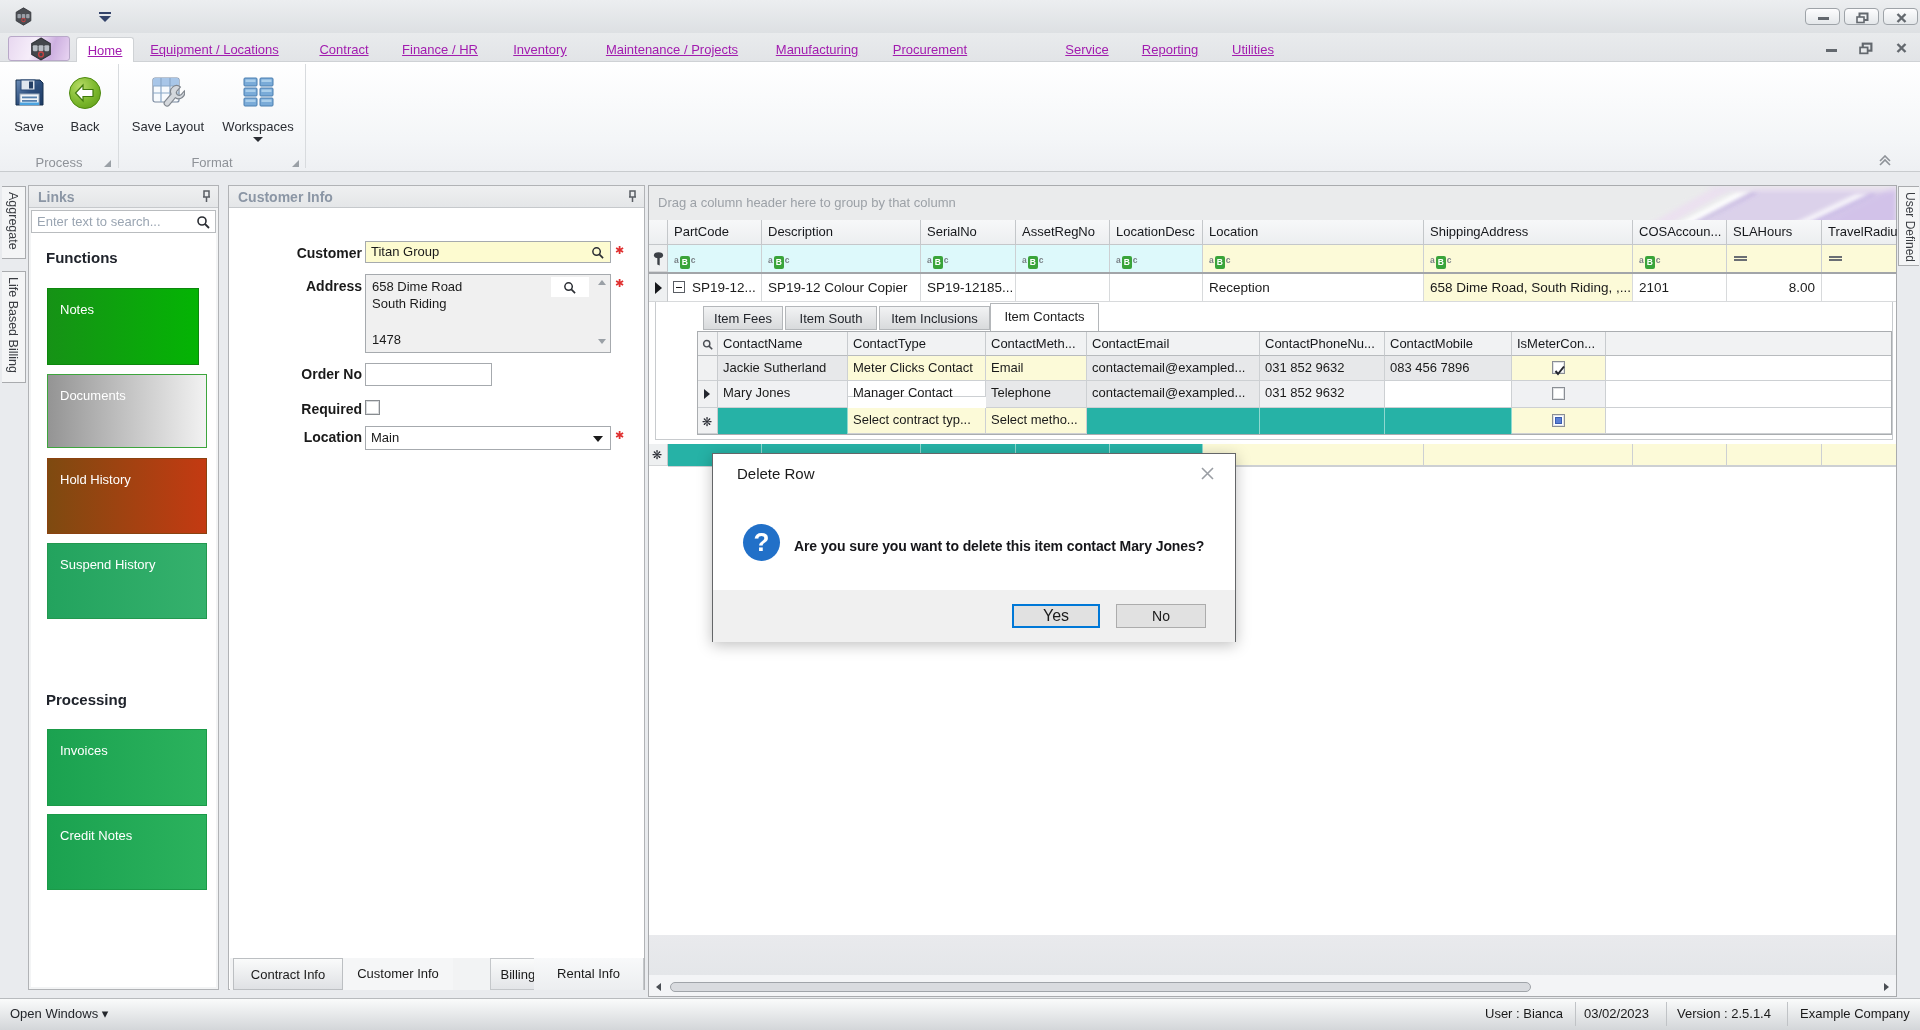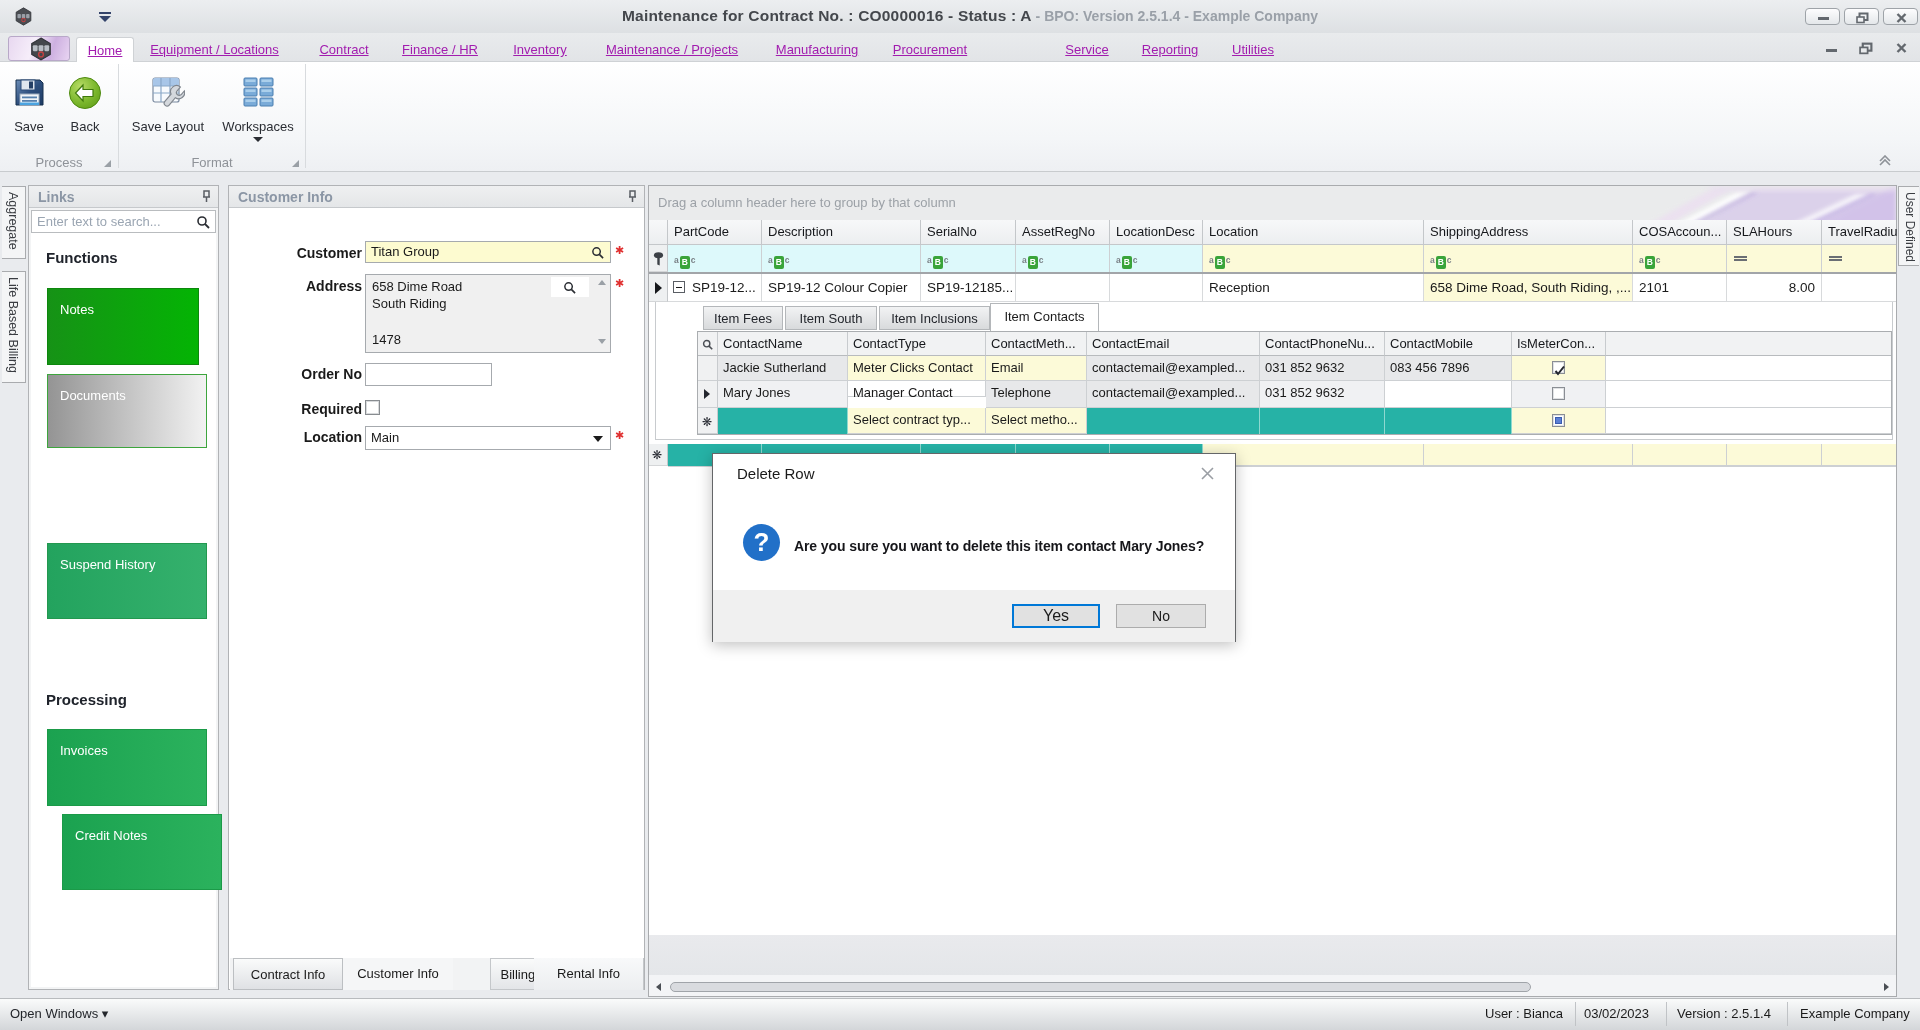--- a/index.html
+++ b/index.html
@@ -66,21 +66,20 @@
   .tl { background:#26b2a6 !important; border-right:1px solid #8fd8d0 !important; border-bottom:none !important; }
   .cb { position:absolute; width:13px; height:13px; background:#fff; border:1px solid #8a8e94; box-shadow:inset 0 0 0 1px #e0e2e4; }
   .nr { top:444px; height:22px; border-right:1px solid #cdd0d3; }
   .nr.y { background:#fcfad8; border-bottom:1px solid #cdd0d3; }
 </style>
 </head>
 <body>
 <div id="app">
 
   <div class="abs" id="titlebar"></div>
-  <div class="abs" id="title-text">Maintenance for Contract No. : CO0000016 - Status : A <span class="dim">- BPO: Version 2.5.1.4 - Example Company</span></div>
   <div class="abs winbtn" style="left:1805px;">
       <div style="position:absolute; left:12px; top:8px; width:11px; height:3px; background:#63686e;"></div>
     </div>
   <div class="abs winbtn" style="left:1844px;">
       <svg style="position:absolute; left:11px; top:3px;" width="13" height="12" viewBox="0 0 13 12">
       <rect x="3.5" y="1.5" width="8" height="6.5" fill="none" stroke="#63686e" stroke-width="2"></rect>
       <rect x="1" y="5" width="7" height="5.5" fill="#f1f2f4" stroke="#63686e" stroke-width="1.6"></rect>
     </svg>
     </div>
   <div class="abs winbtn" style="left:1883px;">
@@ -219,24 +218,25 @@
     <div style="position:absolute; left:2px; top:24px; width:185px; height:777px; background:#fff;"></div>
     <div style="position:absolute; left:2px; top:24px; width:185px; height:23px; border:1px solid #b9bcbf; background:#fff; color:#9aa5b2; line-height:21px; padding-left:5px;">Enter text to search...
       <svg style="position:absolute; right:5px; top:4px;" width="14" height="14" viewBox="0 0 14 14">
         <circle cx="6" cy="6" r="4" fill="none" stroke="#2a2d33" stroke-width="1.6"></circle>
         <path d="M9 9 L13 13" stroke="#2a2d33" stroke-width="1.8"></path>
       </svg>
     </div>
     <div style="position:absolute; left:17px; top:63px; font-size:15px; font-weight:bold; color:#20242c;">Functions</div>
     <div style="position:absolute; left:18px; top:102px; width:152px; height:77px; background:linear-gradient(90deg,#169216,#04b404); border:1px solid #0d870d; color:#fff; padding:13px 0 0 12px;">Notes</div>
     <div style="position:absolute; left:18px; top:188px; width:160px; height:74px; background:linear-gradient(90deg,#949494,#f2f2f2); border:1px solid #3da53d; color:#fff; padding:13px 0 0 12px;">Documents</div>
+    <div style="position:absolute; left:18px; top:272px; width:160px; height:76px; background:linear-gradient(90deg,#7e4a10,#c43a12); border:1px solid #8a4210; color:#fff; padding:13px 0 0 12px;">Hold History</div>
     <div style="position:absolute; left:18px; top:357px; width:160px; height:76px; background:linear-gradient(90deg,#23a35e,#35b16d); border:1px solid #23984f; color:#fff; padding:13px 0 0 12px;">Suspend History</div>
     <div style="position:absolute; left:17px; top:505px; font-size:15px; font-weight:bold; color:#20242c;">Processing</div>
     <div style="position:absolute; left:18px; top:543px; width:160px; height:77px; background:linear-gradient(90deg,#1ba250,#2bb25d); border:1px solid #1b9a48; color:#fff; padding:13px 0 0 12px;">Invoices</div>
-    <div style="position:absolute; left:33px; top:628px; width:160px; height:76px; background:linear-gradient(90deg,#1ba250,#2bb25d); border:1px solid #1b9a48; color:#fff; padding:13px 11px 0 12px;">Credit Notes</div>
+    <div style="position:absolute; left:18px; top:628px; width:160px; height:76px; background:linear-gradient(90deg,#1ba250,#2bb25d); border:1px solid #1b9a48; color:#fff; padding:13px 11px 0 12px;">Credit Notes</div>
   </div>
 
   <div class="abs panel" style="left:228px; top:185px; width:417px; height:805px; background:#fff;">
     <div class="phead">Customer Info
       <svg style="position:absolute; left:398px; top:4px;" width="12" height="14" viewBox="0 0 12 14">
         <path d="M3 1 h5 v6 h-5 z M2 7 h7 M5.5 7 v5" stroke="#5a5e64" stroke-width="1.5" fill="none"></path>
       </svg>
     </div>
     <div style="position:absolute; left:58px; top:59px; width:75px; text-align:right; font-weight:bold; font-size:14px;">Customer</div>
     <div style="position:absolute; left:136px; top:55px; width:246px; height:22px; border:1px solid #a6aaae; background:#fdfbd0; line-height:20px; padding-left:5px;">Titan Group

